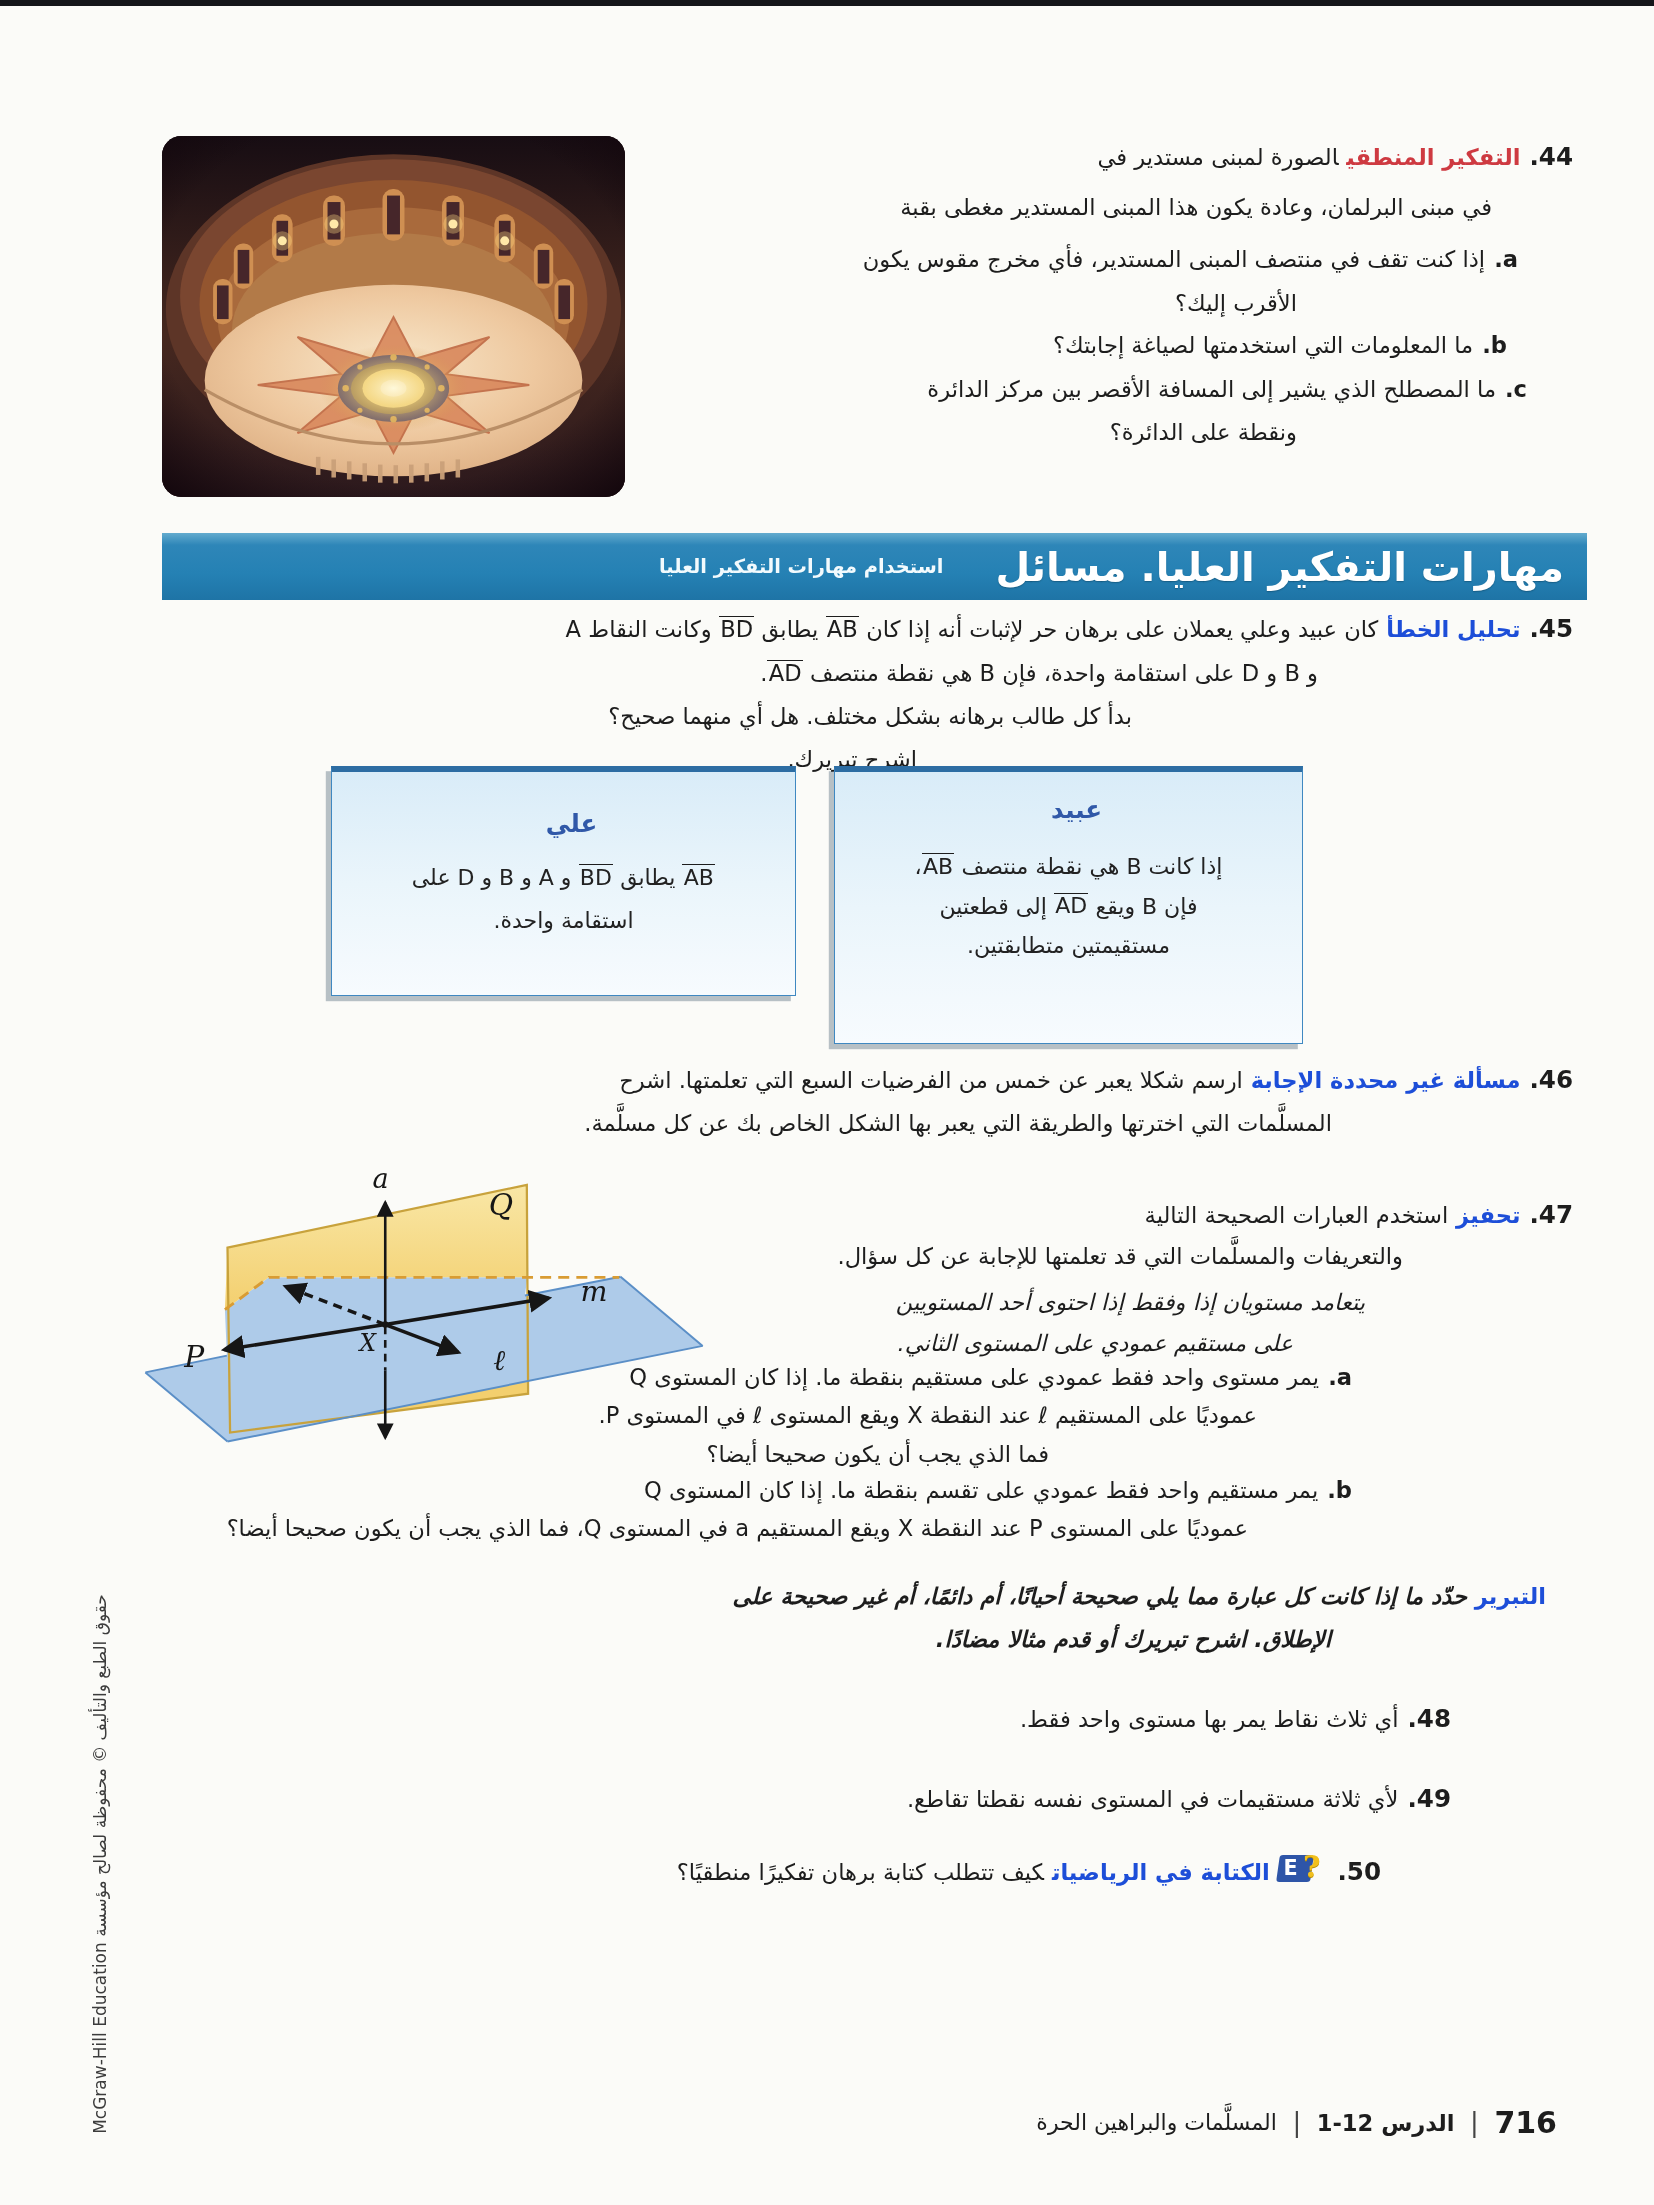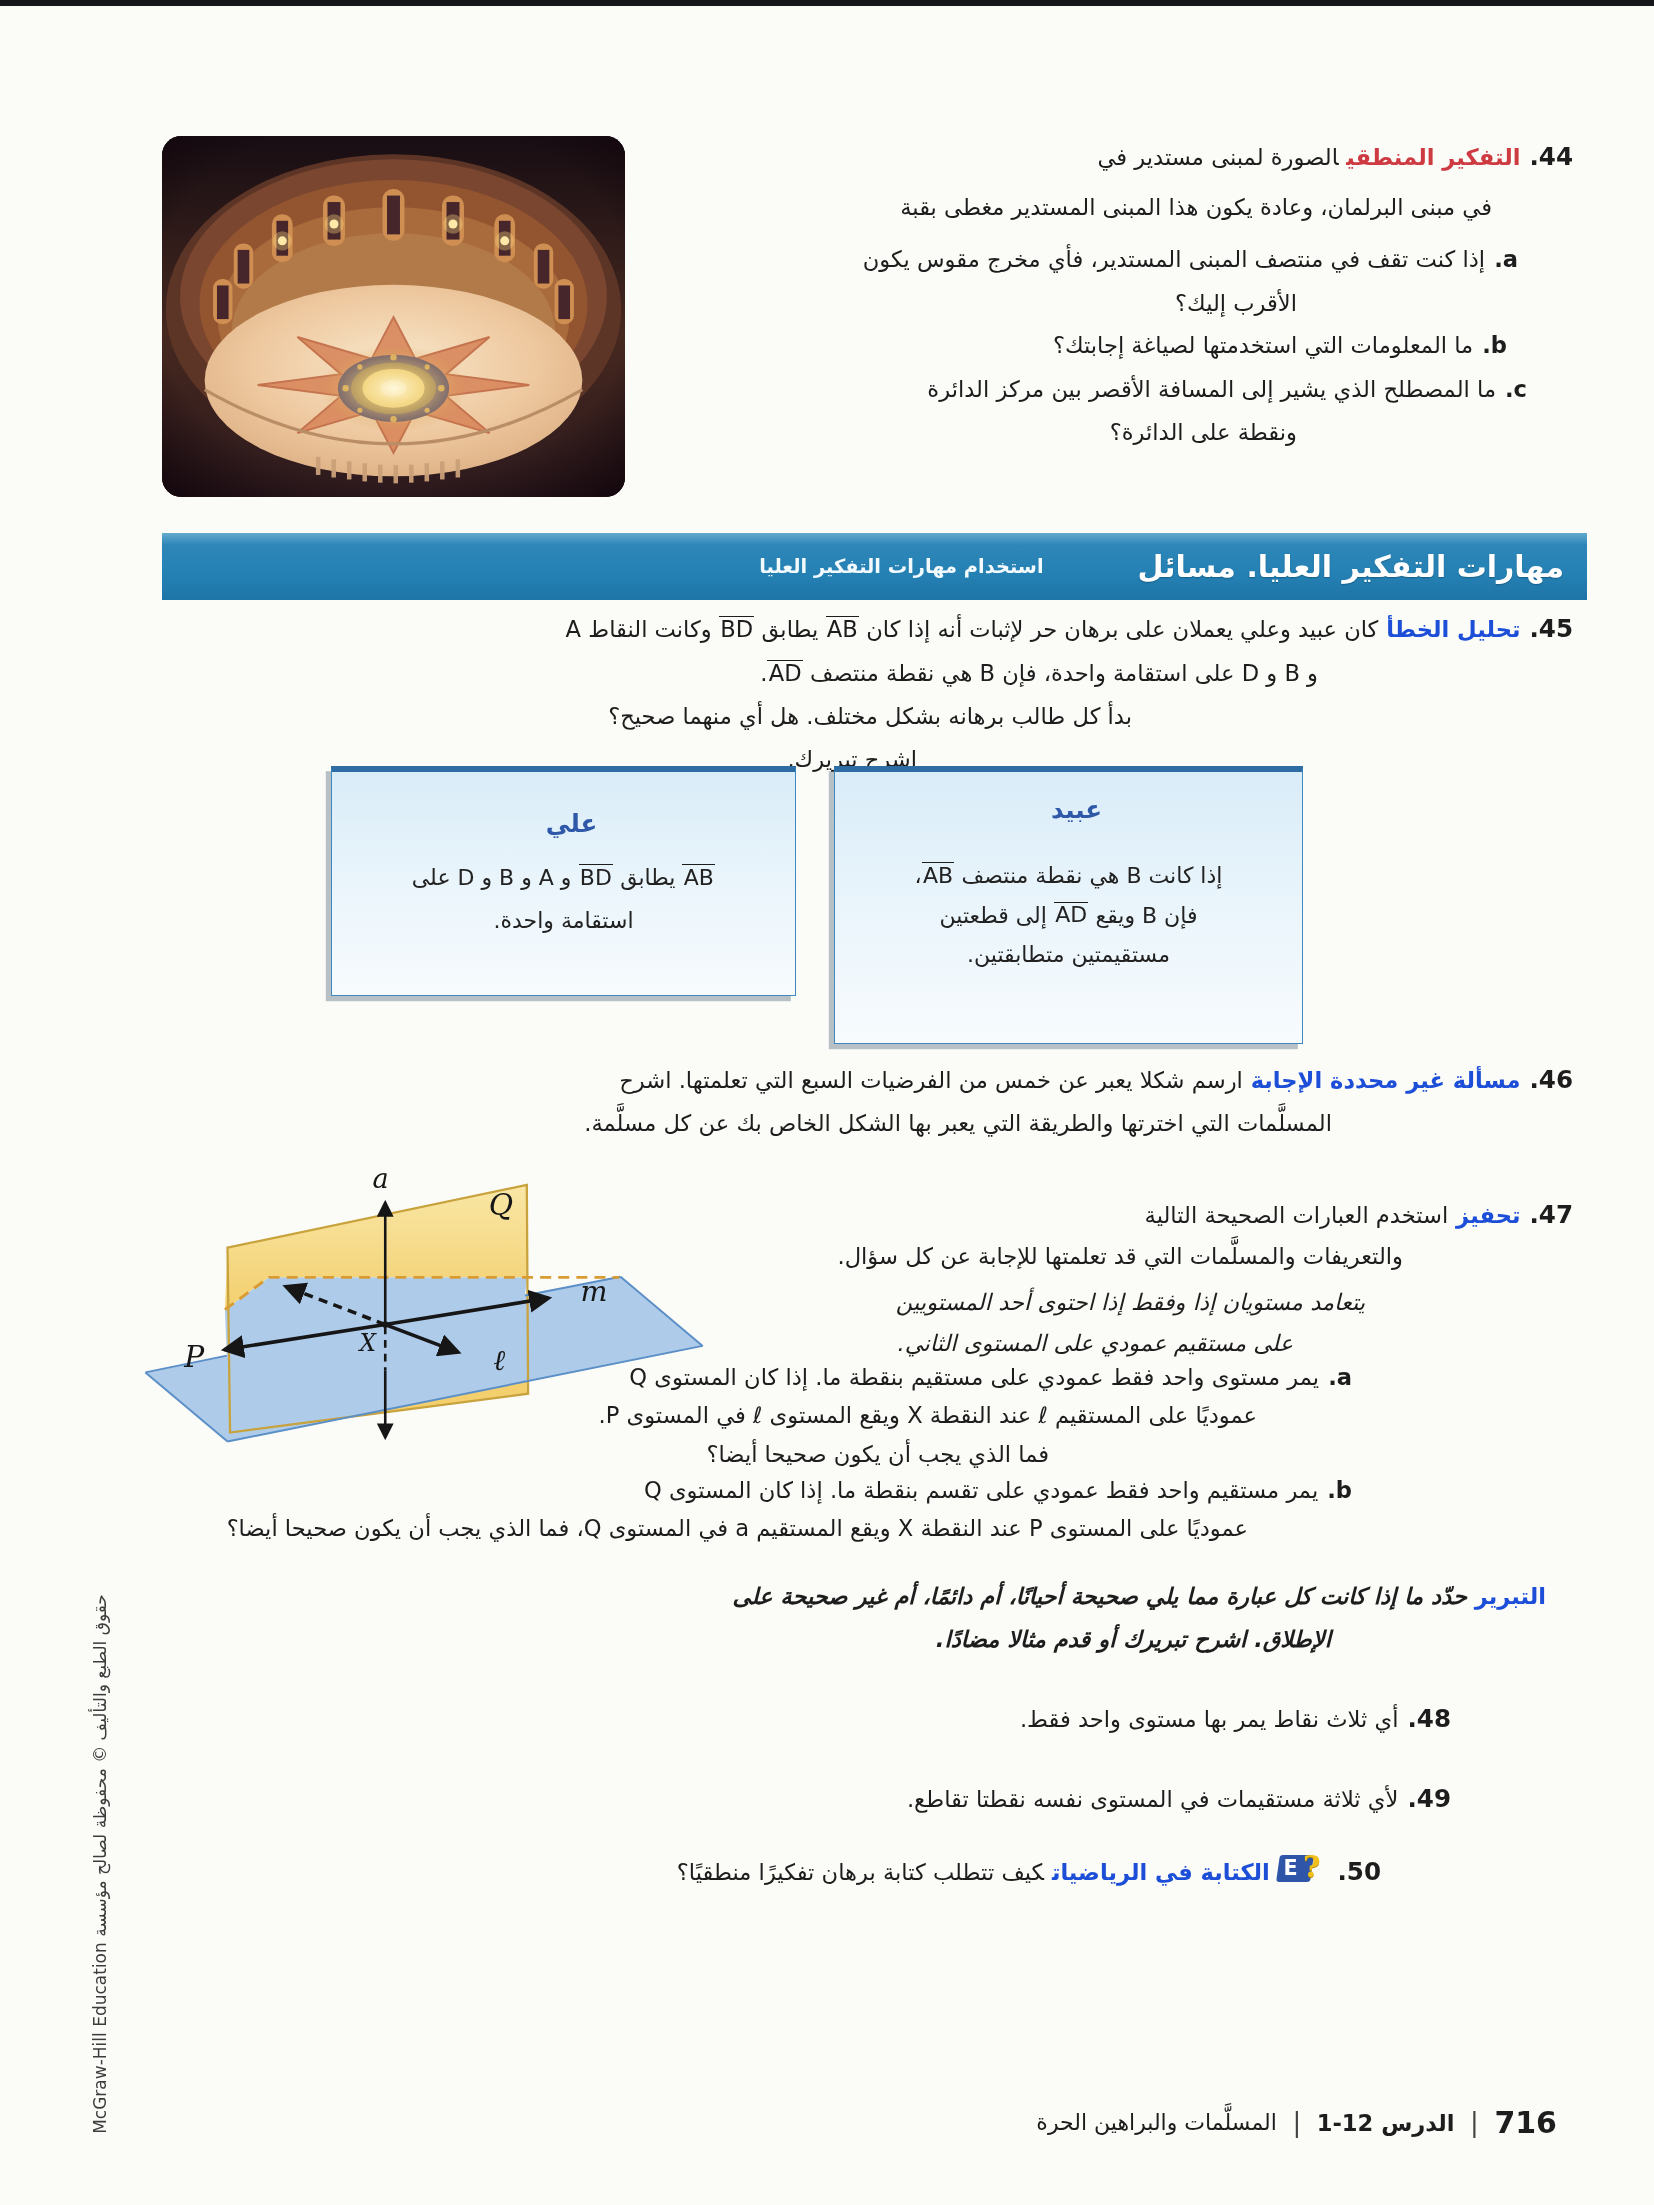--- a/index.html
+++ b/index.html
@@ -14,22 +14,22 @@
   .teal{color:#1d4ed8;font-weight:700;padding-left:7.8px;margin-top:27px;}
   .it{font-style:italic;}
   .bolditalic{font-weight:700;font-style:italic;}
   .bar{display:inline-block;border-top:1.9px solid #1d1d1d;padding:0.6px 1.3px 0 1.3px;line-height:1.05;
        font-family:"DejaVu Sans",sans-serif;}
   
   #banner{position:absolute;left:162px;top:533px;width:1425px;height:67px;
           background:linear-gradient(180deg,#63abce 0%,#2e86b8 18%,#2581b4 60%,#1e74a6 100%);
           display:flex;flex-direction:row-reverse;align-items:center;justify-content:flex-start;
           padding:0 23px;box-sizing:border-box;column-gap:52px;}
-  #banner .big{color:#ffffff;font-weight:700;font-size:30px;direction:rtl;white-space:nowrap;
-               text-shadow:0 1.3px 1.3px rgba(0,40,60,.35);margin-left:42px;}
+  #banner .big{color:#ffffff;font-weight:700;font-size:40px;direction:rtl;white-space:nowrap;
+               text-shadow:0 1.3px 1.3px rgba(0,40,60,.35);}
   #banner .small{color:#f2fafd;font-weight:700;font-size:19.4px;direction:rtl;white-space:nowrap;}
   
   .boxp{position:absolute;border:1.9px solid #3f88c1;border-top:6.5px solid #2d6da3;
         background:linear-gradient(180deg,#d9ecf8 0%,#eaf5fb 50%,#f7fbfe 100%);
         box-shadow:-5.2px 5.2px 0 rgba(100,120,135,.45);box-sizing:border-box;text-align:center;}
   .boxp .title{color:#3058a8;font-weight:700;font-size:24.6px;direction:rtl;padding-left:16px;}
   .boxp .bl{direction:rtl;font-size:22px;font-weight:500;color:#222;}
   
   #footer{position:absolute;right:97px;top:2105px;direction:rtl;display:flex;align-items:center;
           column-gap:15.5px;}
@@ -191,21 +191,21 @@
     <span class="small">استخدام مهارات التفكير العليا</span>
   </div>
 
   <div class="ln" style="top:615px;right:81px"><span class="num">45.</span><span class="teal">تحليل الخطأ</span><span>كان عبيد وعلي يعملان على برهان حر لإثبات أنه إذا كان </span><span class="bar">AB</span><span> يطابق </span><span class="bar">BD</span><span> وكانت النقاط A</span></div>
   <div class="ln" style="top:660px;right:336px"><span>و B و D على استقامة واحدة، فإن B هي نقطة منتصف </span><span class="bar">AD</span><span>.</span></div>
   <div class="ln" style="top:704px;right:522px"><span>بدأ كل طالب برهانه بشكل مختلف. هل أي منهما صحيح؟</span></div>
   <div class="ln" style="top:747px;right:737px"><span>اشرح تبريرك.</span></div>
 
   <div class="boxp" style="left:834px;top:766px;width:469px;height:278px">
     <div class="title" style="margin-top:23px">عبيد</div>
-    <div class="bl" style="margin-top:38px"><span>إذا كانت B هي نقطة منتصف </span><span class="bar">AB</span><span>،</span></div>
+    <div class="bl" style="margin-top:29px"><span>إذا كانت B هي نقطة منتصف </span><span class="bar">AB</span><span>،</span></div>
     <div class="bl" style="margin-top:14.2px"><span>فإن B ويقع </span><span class="bar">AD</span><span> إلى قطعتين</span></div>
     <div class="bl" style="margin-top:14.2px"><span>مستقيمتين متطابقتين.</span></div>
   </div>
 
   <div class="boxp" style="left:331px;top:766px;width:465px;height:230px">
     <div class="title" style="margin-top:37px">علي</div>
     <div class="bl" style="margin-top:26px"><span class="bar">AB</span><span> يطابق </span><span class="bar">BD</span><span> و A و B و D على</span></div>
     <div class="bl" style="margin-top:18px"><span>استقامة واحدة.</span></div>
   </div>
 

